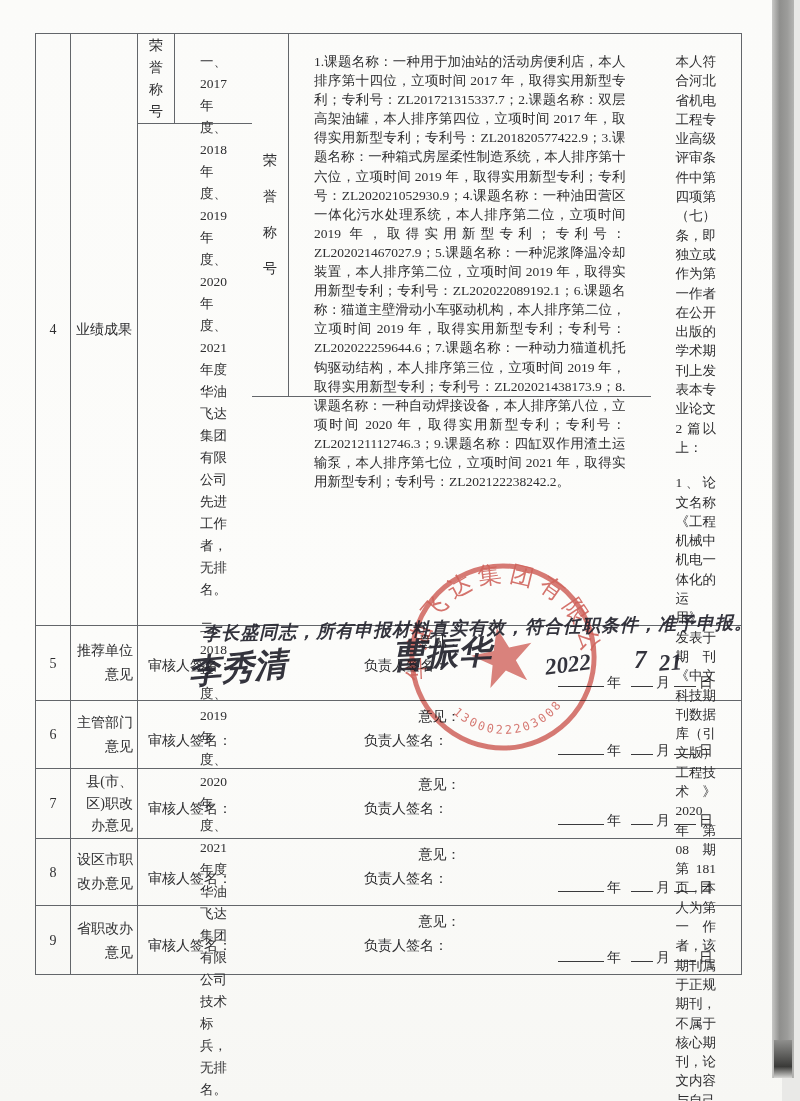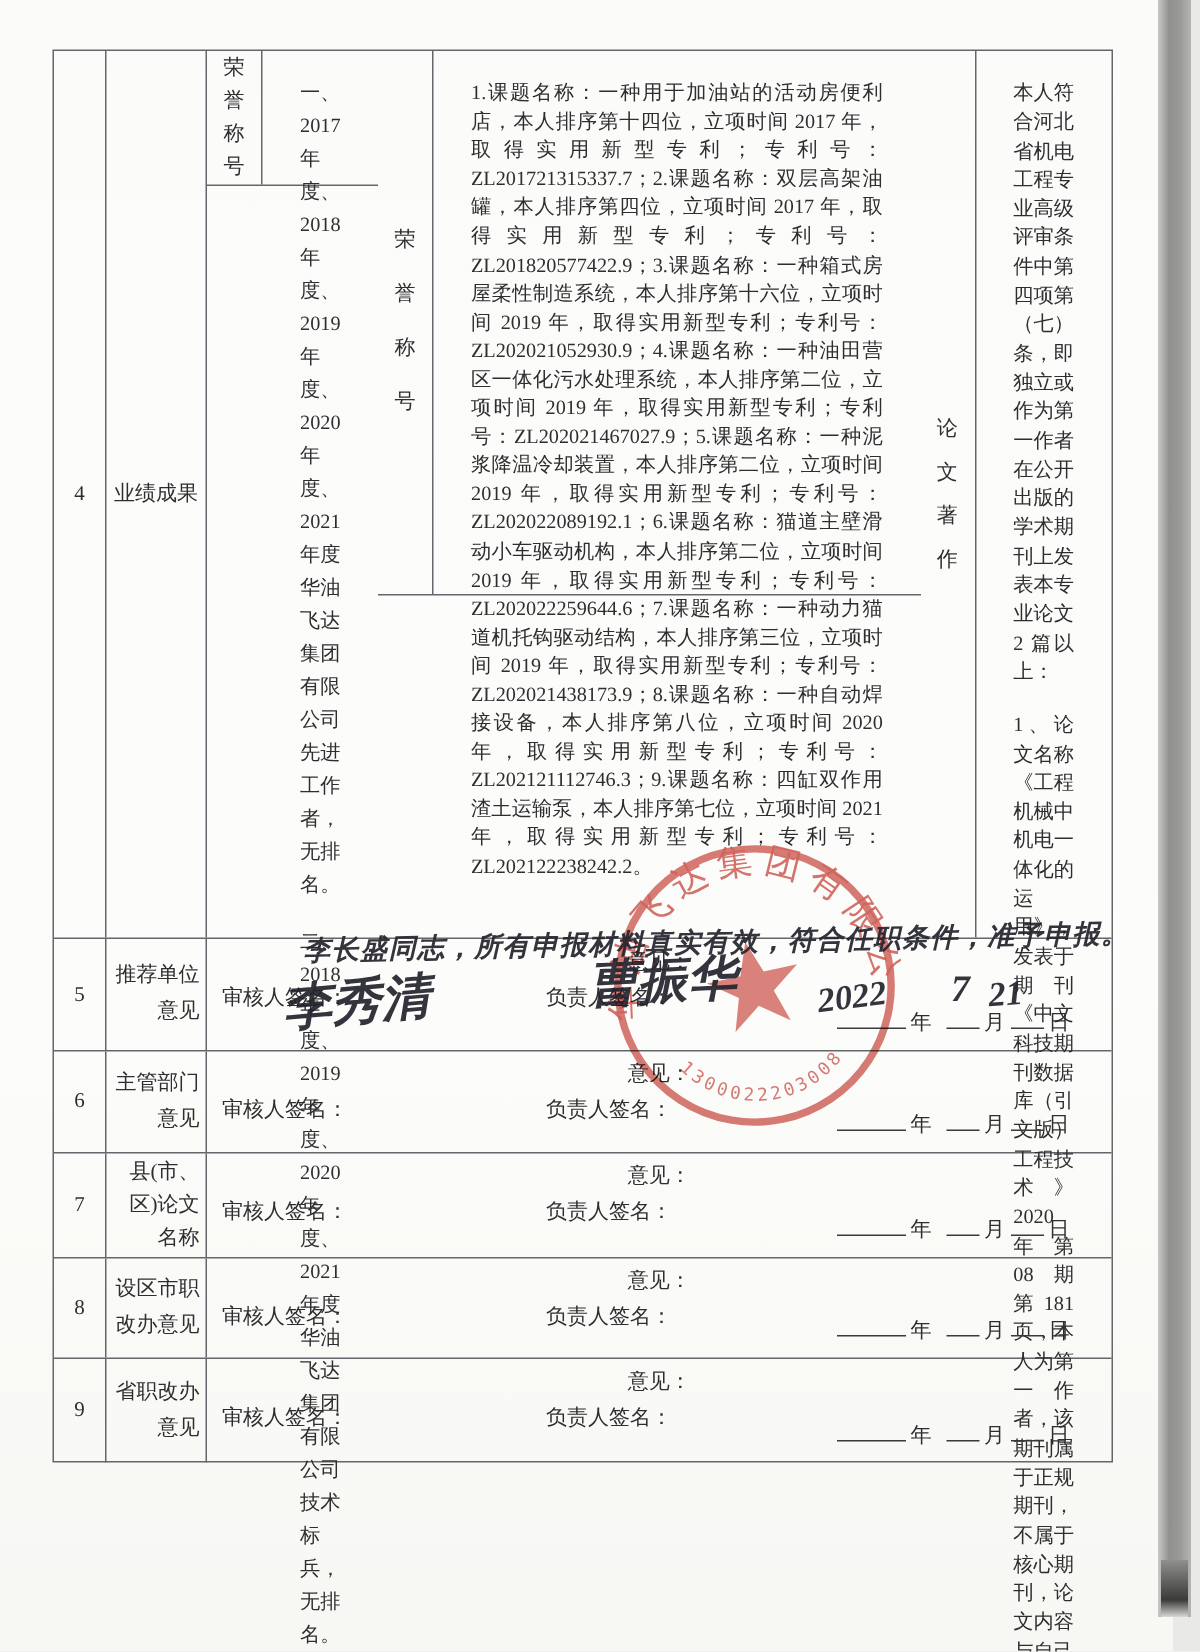--- a/index.html
+++ b/index.html
@@ -98,23 +98,20 @@
       <div class="sec" style="height:363px;">
         <div class="sub sub-other">
           <span>荣誉称号</span>
         </div>
         <div class="content" style="line-height:19.1px;">
           <p>1.课题名称：一种用于加油站的活动房便利店，本人排序第十四位，立项时间 2017 年，取得实用新型专利；专利号：ZL201721315337.7；2.课题名称：双层高架油罐，本人排序第四位，立项时间 2017 年，取得实用新型专利；专利号：ZL201820577422.9；3.课题名称：一种箱式房屋柔性制造系统，本人排序第十六位，立项时间 2019 年，取得实用新型专利；专利号：ZL202021052930.9；4.课题名称：一种油田营区一体化污水处理系统，本人排序第二位，立项时间 2019 年，取得实用新型专利；专利号：ZL202021467027.9；5.课题名称：一种泥浆降温冷却装置，本人排序第二位，立项时间 2019 年，取得实用新型专利；专利号：ZL202022089192.1；6.课题名称：猫道主壁滑动小车驱动机构，本人排序第二位，立项时间 2019 年，取得实用新型专利；专利号：ZL202022259644.6；7.课题名称：一种动力猫道机托钩驱动结构，本人排序第三位，立项时间 2019 年，取得实用新型专利；专利号：ZL202021438173.9；8.课题名称：一种自动焊接设备，本人排序第八位，立项时间 2020 年，取得实用新型专利；专利号：ZL202121112746.3；9.课题名称：四缸双作用渣土运输泵，本人排序第七位，立项时间 2021 年，取得实用新型专利；专利号：ZL202122238242.2。</p>
         </div>
       </div>
 
       <div class="sec" style="flex:1;">
-        <div class="sub sub-paper">
-          <span>论文著作</span>
-        </div>
         <div class="content" style="line-height:19.3px;">
           <p>本人符合河北省机电工程专业高级评审条件中第四项第（七）条，即独立或作为第一作者在公开出版的学术期刊上发表本专业论文 2 篇以上：</p>
           <p>1、论文名称《工程机械中机电一体化的运用》，发表于期刊《中文科技期刊数据库（引文版）工程技术》2020 年第 08 期第 181 页，本人为第一作者，该期刊属于正规期刊，不属于核心期刊，论文内容与自己从事专业相同。</p>
           <p>2、论文名称《现代机械设计的创新方法分析》发表于期刊《装备维修技术》2021 年第 01 期第 112 页，本人为第一作者，该期刊属于正规期刊，不属于核心期刊，论文内容与自己从事专业相同。</p>
         </div>
       </div>
 
     </div>
   </div>
 
@@ -153,21 +150,21 @@
         <span class="blank blank-m"></span>
         <span>月</span>
         <span class="blank blank-d"></span>
         <span>日</span>
       </div>
     </div>
   </div>
 
   <div class="row op-row" style="height:70px;">
     <div class="cell c-num">7</div>
-    <div class="cell c-label" style="line-height:22px;">县(市、区)论文名称</div>
+    <div class="cell c-label" style="line-height:22px;">县(市、区)职改办意见</div>
     <div class="cell op-cell">
       <div>意见：</div>
       <div class="sig-line">
         <span>审核人签名：</span>
         <span class="sig-principal">负责人签名：</span>
       </div>
       <div class="date-line">
         <span class="blank blank-y"></span>
         <span>年</span>
         <span class="blank blank-m"></span>

